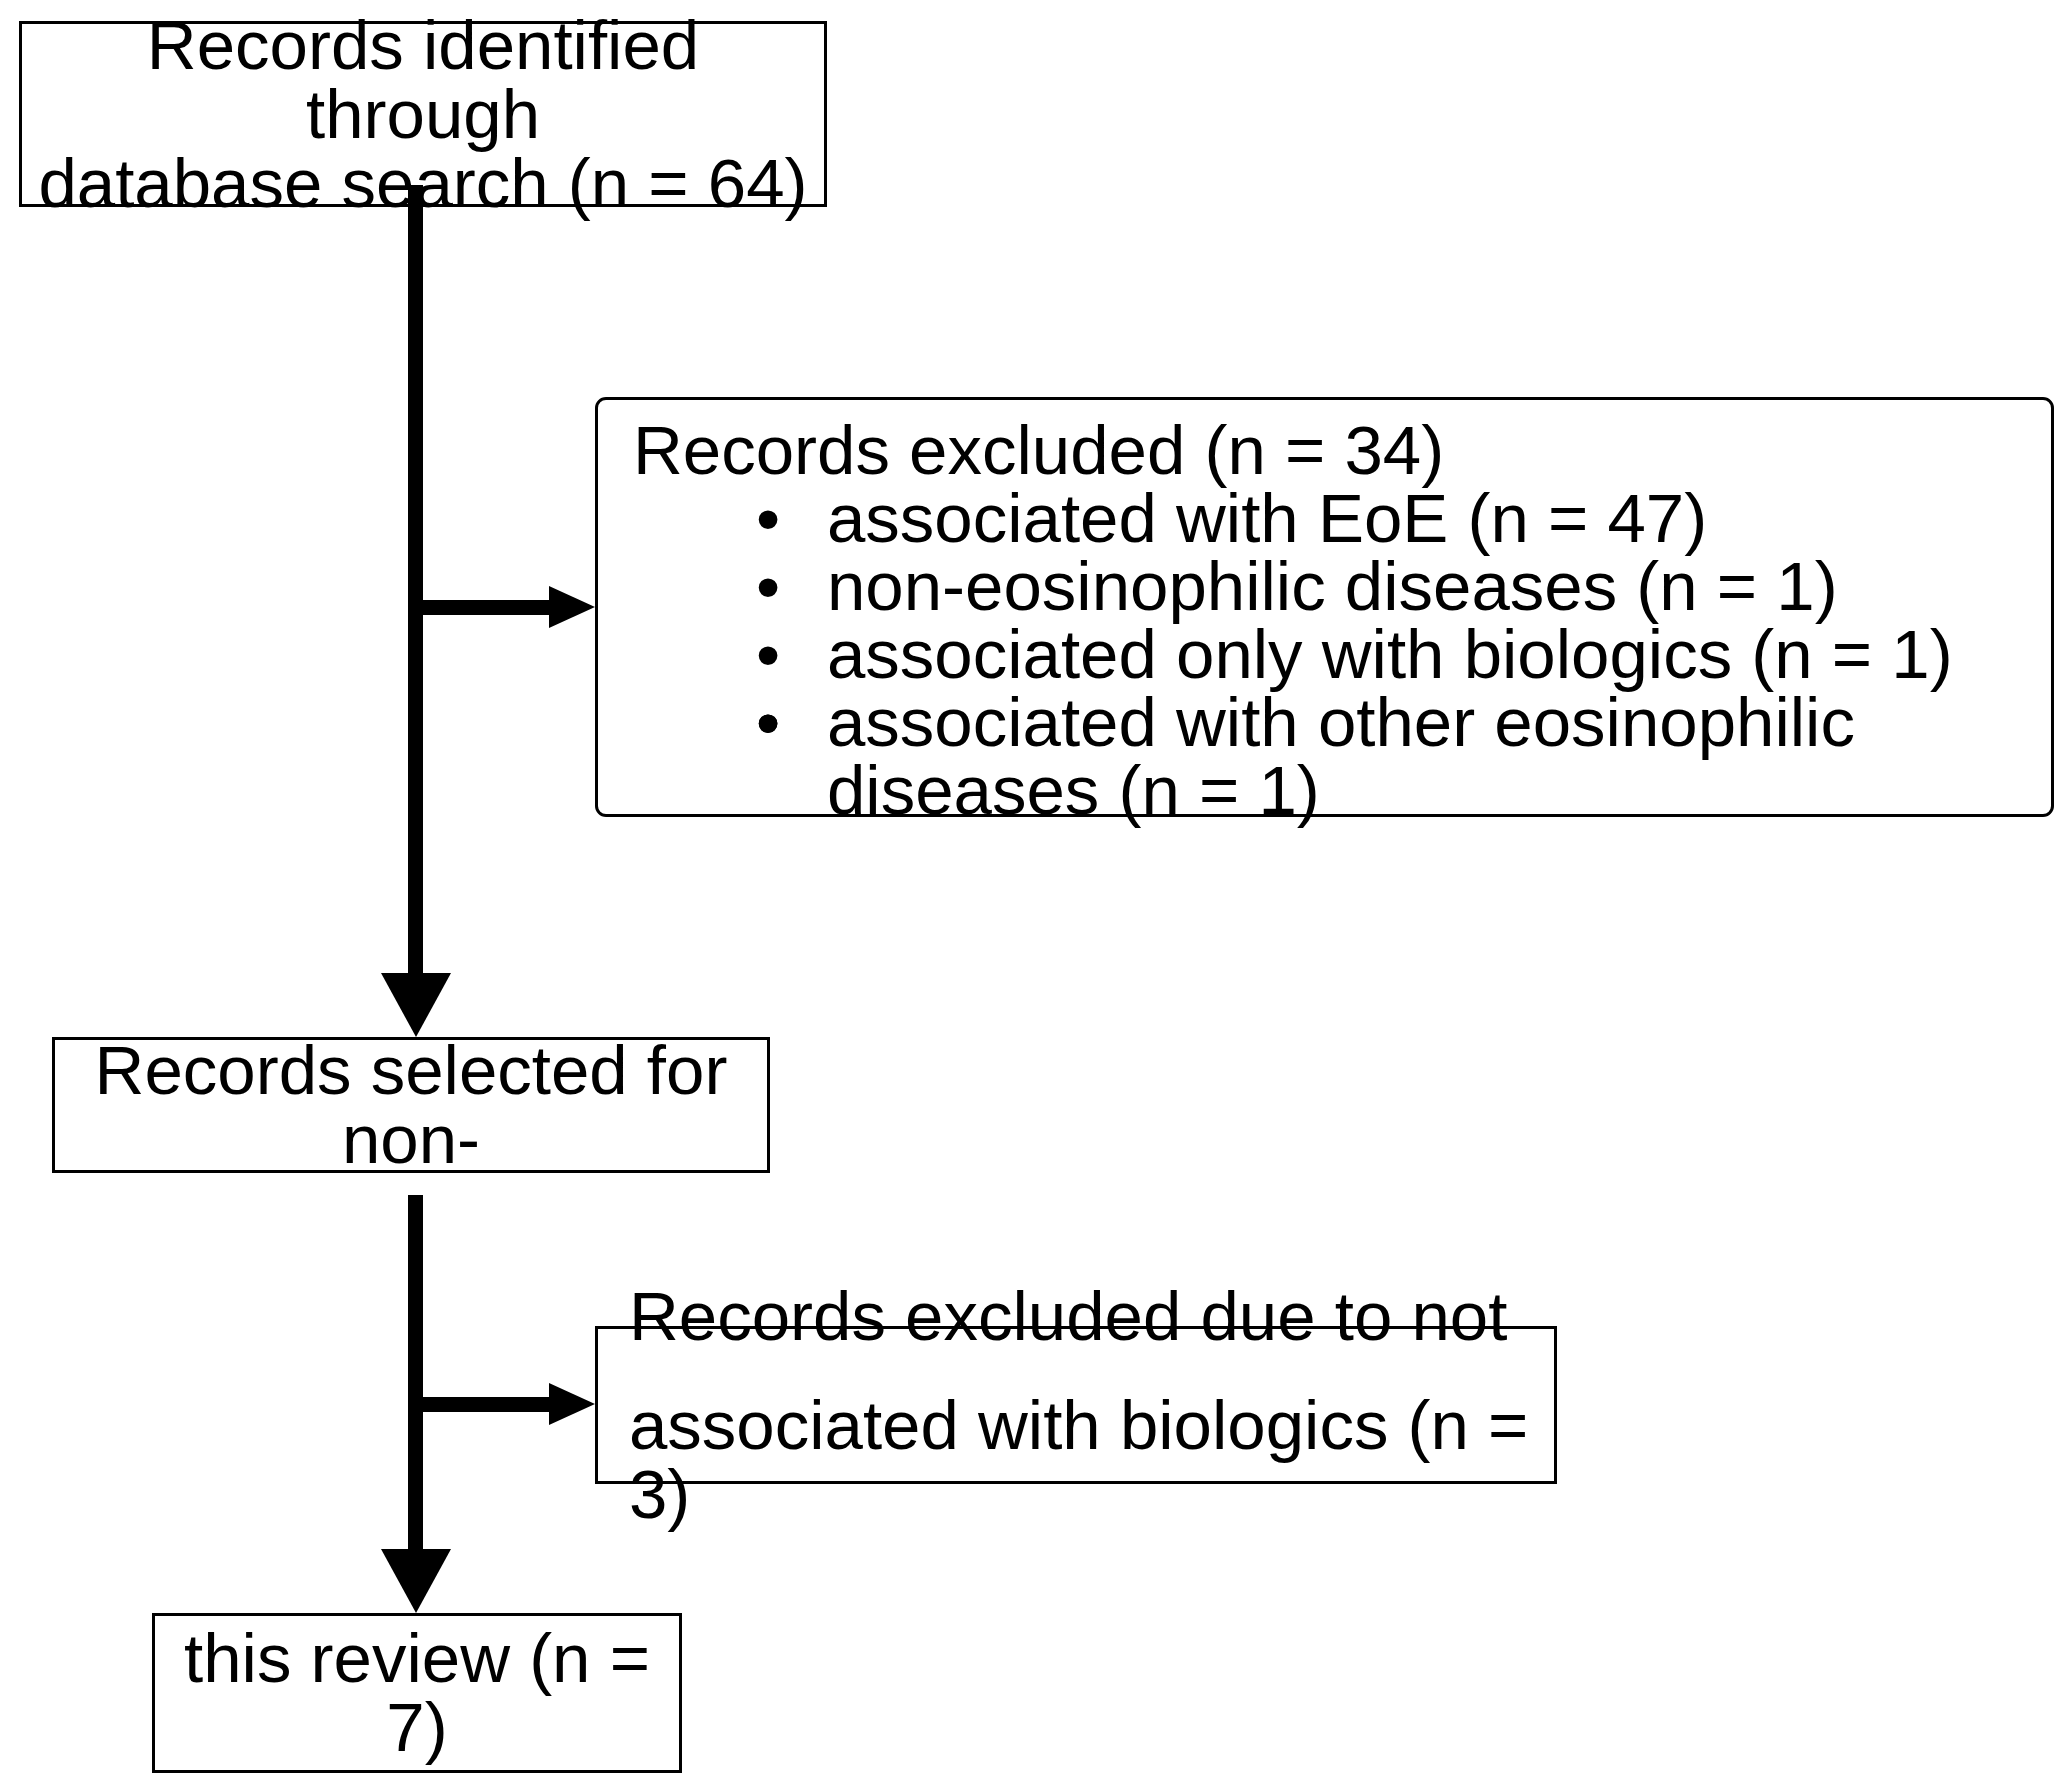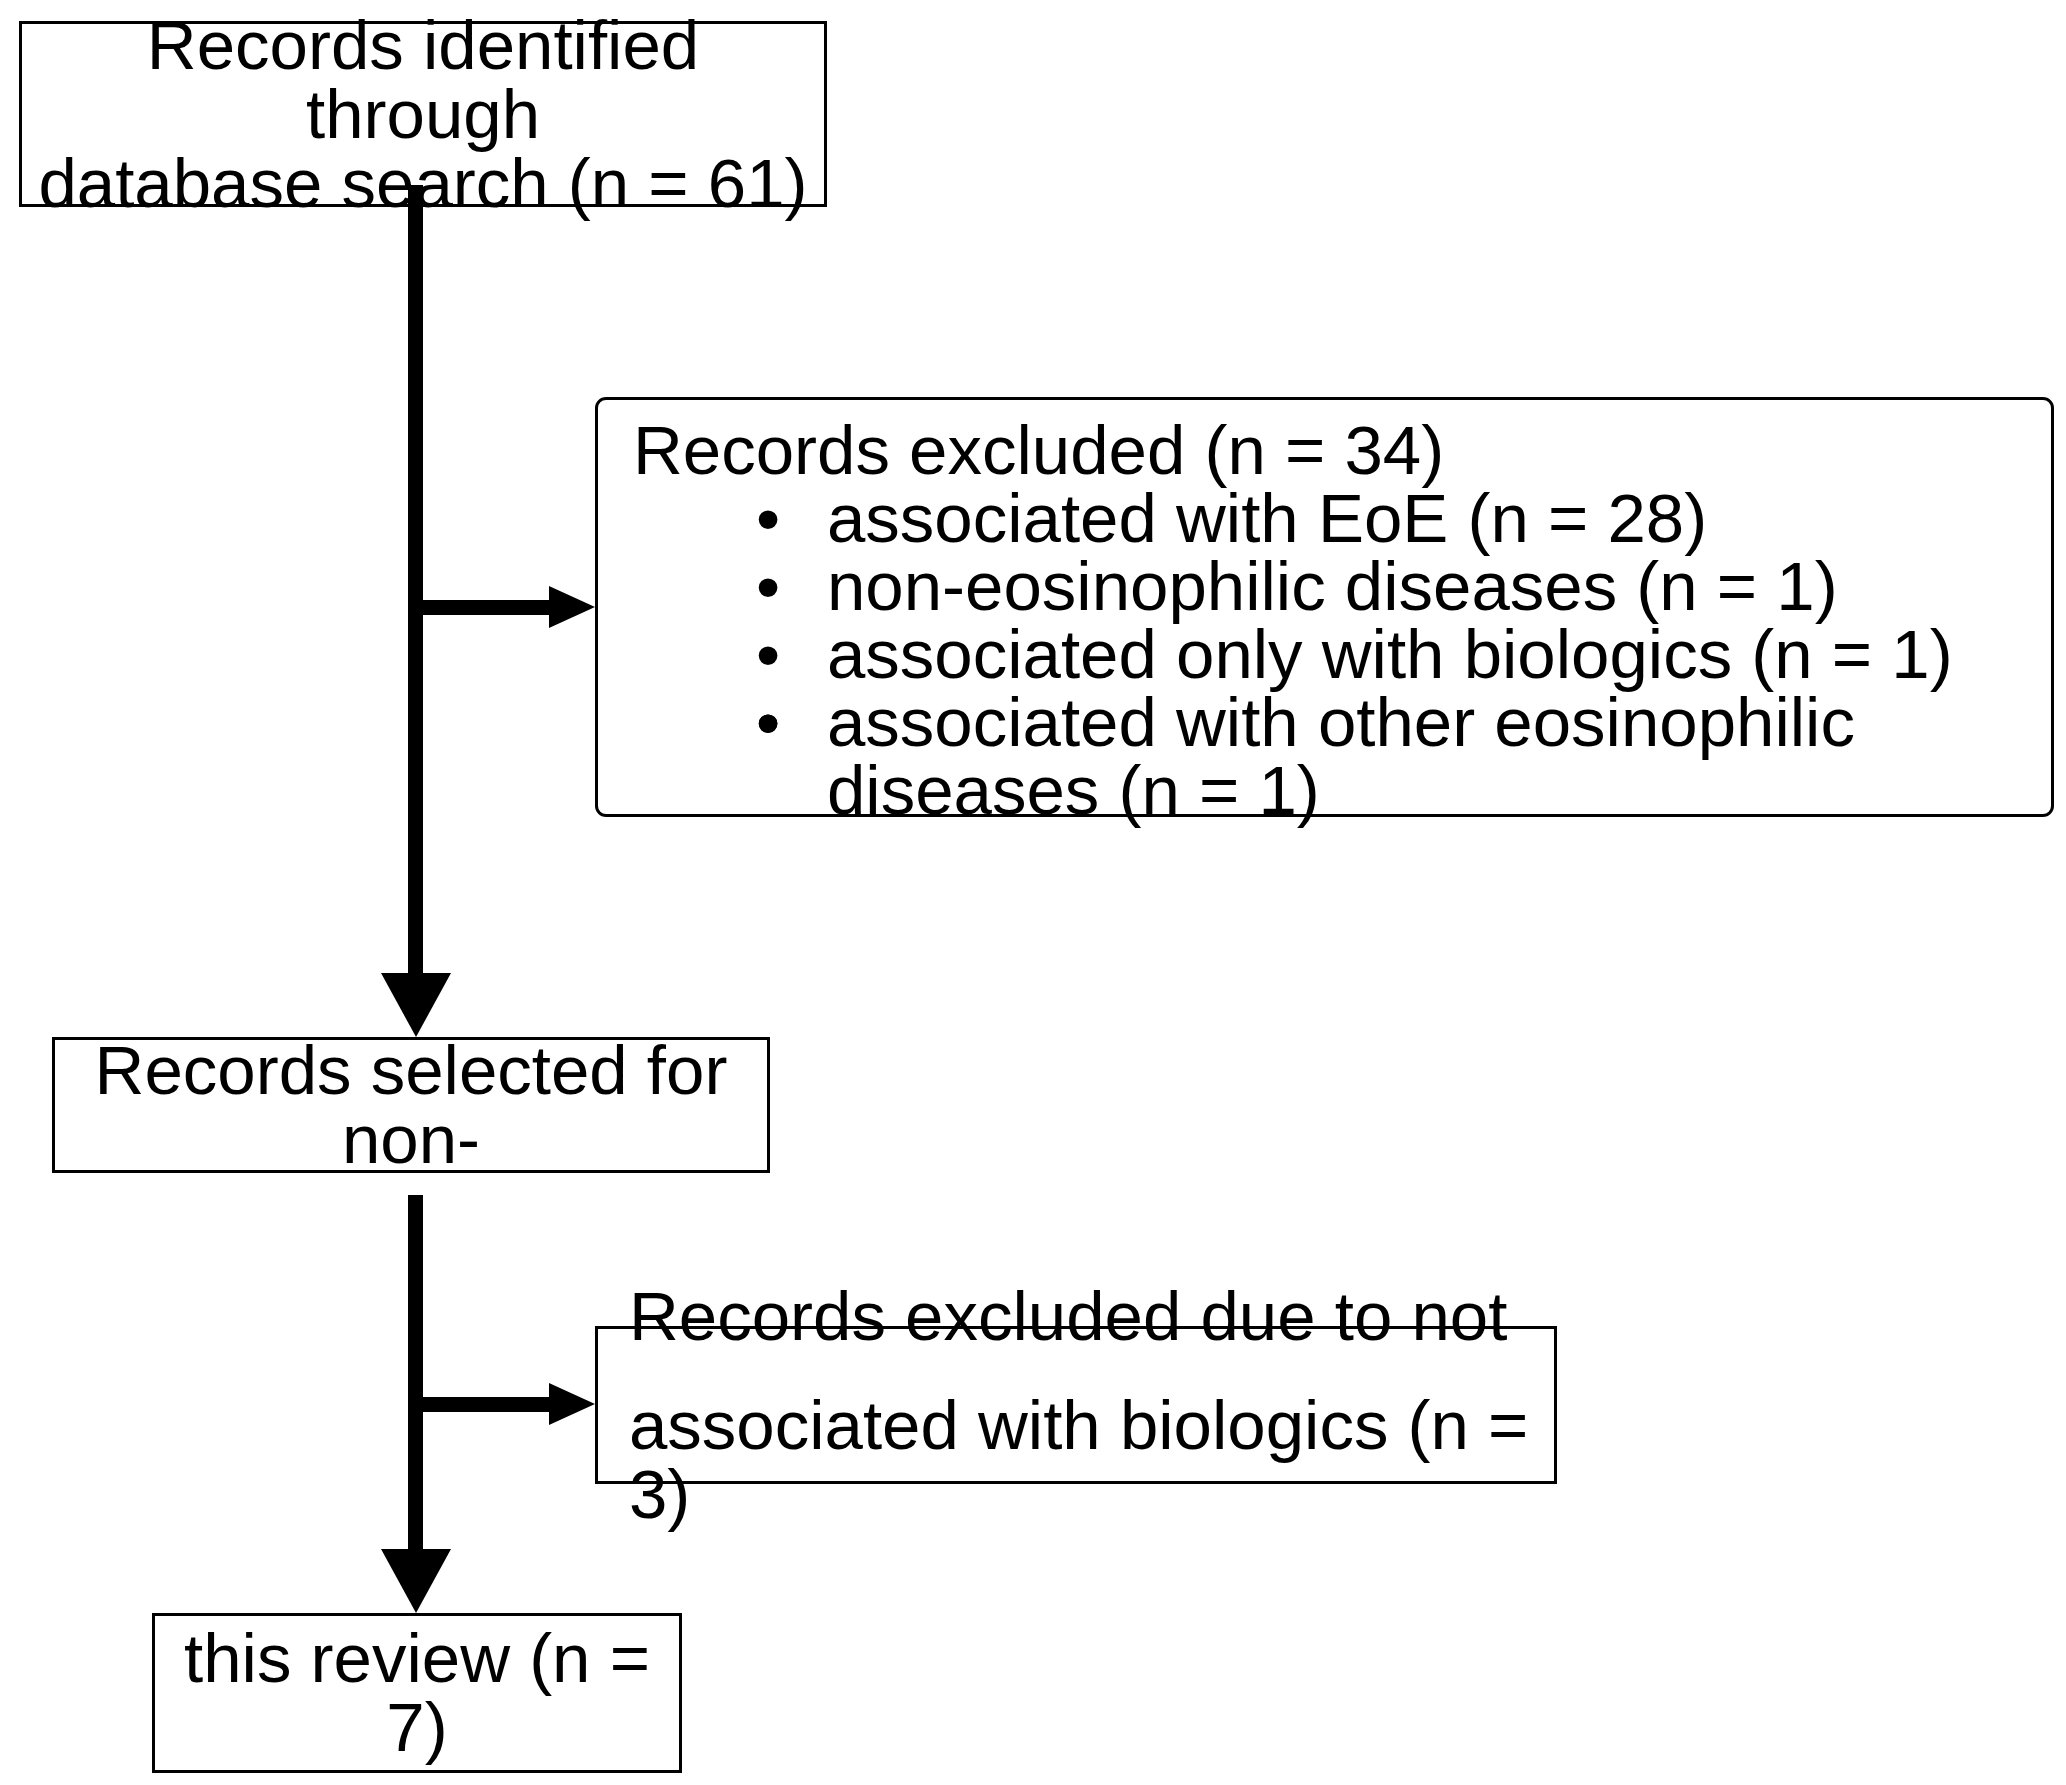--- a/index.html
+++ b/index.html
@@ -92,34 +92,34 @@
   #hshaft-2 { left: 416px; top: 1397px; width: 136px; height: 15.4px; }
   #hhead-2 { left: 549px; top: 1383px; }
 </style>
 </head>
 <body>
 
 <div class="canvas">
 
   <div class="box centered" id="box-identified">
     <div>Records identified through</div>
-    <div>database search (n = 61)</div>
+    <div>database search (n = 64)</div>
   </div>
 
   <div class="connector" id="vshaft-1"></div>
   <div class="head-down" id="vhead-1"></div>
 
   <div class="connector" id="hshaft-1"></div>
   <div class="head-right" id="hhead-1"></div>
 
   <div class="box" id="box-excluded-1">
     <div>Records excluded (n = 34)</div>
     <div class="bullet-item">
       <span class="dot">•</span>
-      <span>associated with EoE (n = 28)</span>
+      <span>associated with EoE (n = 47)</span>
     </div>
     <div class="bullet-item">
       <span class="dot">•</span>
       <span>non-eosinophilic diseases (n = 1)</span>
     </div>
     <div class="bullet-item">
       <span class="dot">•</span>
       <span>associated only with biologics (n = 1)</span>
     </div>
     <div class="bullet-item">

